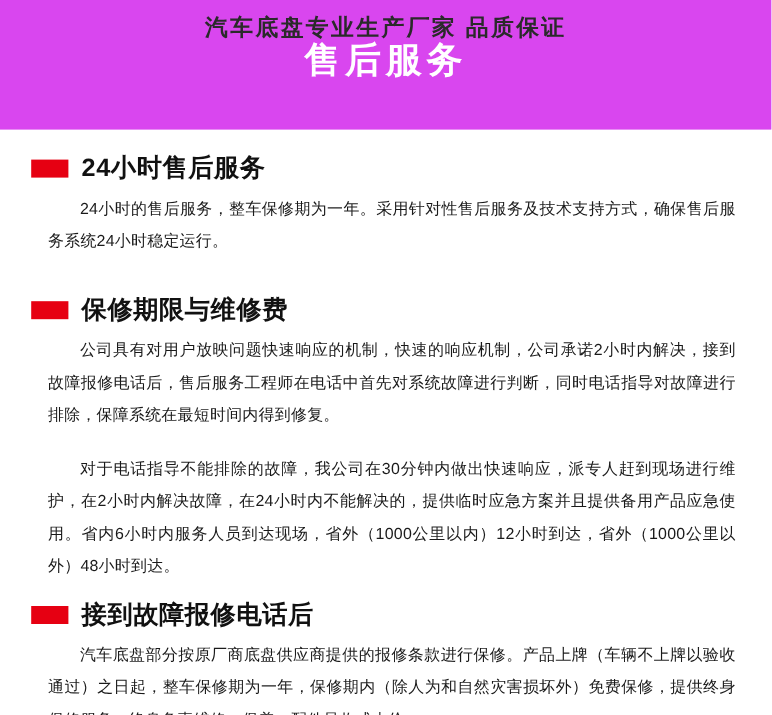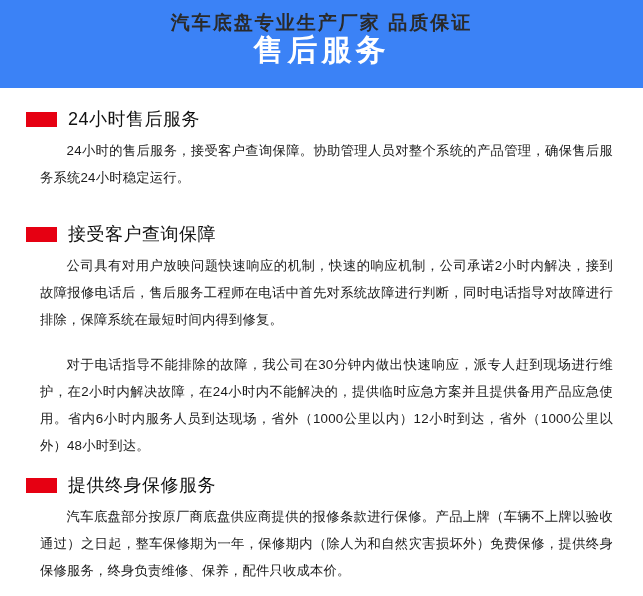--- a/index.html
+++ b/index.html
@@ -18,22 +18,22 @@
     position: relative;
     width: 643px;
     height: 596px;
     background: #ffffff;
   }
 
   
   .banner {
     position: relative;
     width: 643px;
-    height: 88px;
-    background: #3b82f6;
+    height: 108px;
+    background: #d946ef;
     overflow: hidden;
   }
   .banner-ghost {
     position: absolute;
     top: 10px;
     left: 0;
     width: 643px;
     text-align: center;
     font-size: 19px;
     font-weight: bold;
@@ -69,22 +69,22 @@
     margin-bottom: 9px;
   }
   .bullet {
     width: 31px;
     height: 15px;
     background: #e60012;
     flex: 0 0 auto;
     margin-right: 11px;
   }
   .section-title {
-    font-size: 18px;
-    font-weight: normal;
+    font-size: 21px;
+    font-weight: bold;
     color: #111111;
     letter-spacing: 0.5px;
     line-height: 1;
   }
 
   .para {
     font-size: 13.3px;
     color: #1a1a1a;
     line-height: 27px;
     text-align: justify;
@@ -107,43 +107,43 @@
     <div class="banner-title">售后服务</div>
   </div>
 
   <div class="content">
 
     <div class="section">
       <div class="section-head">
         <span class="bullet"></span>
         <span class="section-title">24小时售后服务</span>
       </div>
-      <p class="para">24小时的售后服务，接受客户查询保障。协助管理人员对整个系统的产品管理，确保售后服务系统24小时稳定运行。</p>
+      <p class="para">24小时的售后服务，整车保修期为一年。采用针对性售后服务及技术支持方式，确保售后服务系统24小时稳定运行。</p>
     </div>
 
     <div class="gap-md"></div>
 
     <div class="section">
     </div>
 
     <div class="gap-md"></div>
 
     <div class="section">
       <div class="section-head">
         <span class="bullet"></span>
-        <span class="section-title">接受客户查询保障</span>
+        <span class="section-title">保修期限与维修费</span>
       </div>
       <p class="para">公司具有对用户放映问题快速响应的机制，快速的响应机制，公司承诺2小时内解决，接到故障报修电话后，售后服务工程师在电话中首先对系统故障进行判断，同时电话指导对故障进行排除，保障系统在最短时间内得到修复。</p>
       <p class="para">对于电话指导不能排除的故障，我公司在30分钟内做出快速响应，派专人赶到现场进行维护，在2小时内解决故障，在24小时内不能解决的，提供临时应急方案并且提供备用产品应急使用。省内6小时内服务人员到达现场，省外（1000公里以内）12小时到达，省外（1000公里以外）48小时到达。</p>
     </div>
 
     <div class="gap-md"></div>
 
     <div class="section">
       <div class="section-head">
         <span class="bullet"></span>
-        <span class="section-title">提供终身保修服务</span>
+        <span class="section-title">接到故障报修电话后</span>
       </div>
       <p class="para">汽车底盘部分按原厂商底盘供应商提供的报修条款进行保修。产品上牌（车辆不上牌以验收通过）之日起，整车保修期为一年，保修期内（除人为和自然灾害损坏外）免费保修，提供终身保修服务，终身负责维修、保养，配件只收成本价。</p>
     </div>
 
   </div>
 </div>
 
 </body></html>

